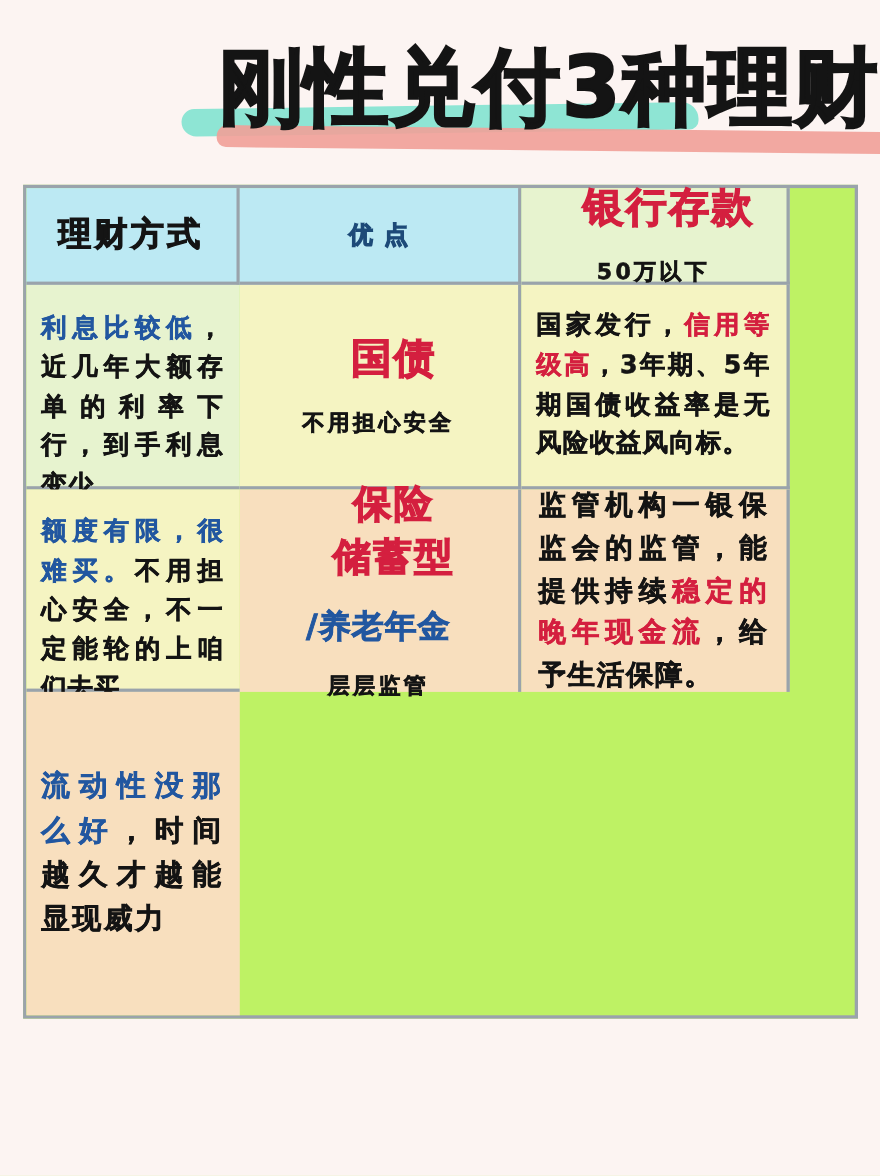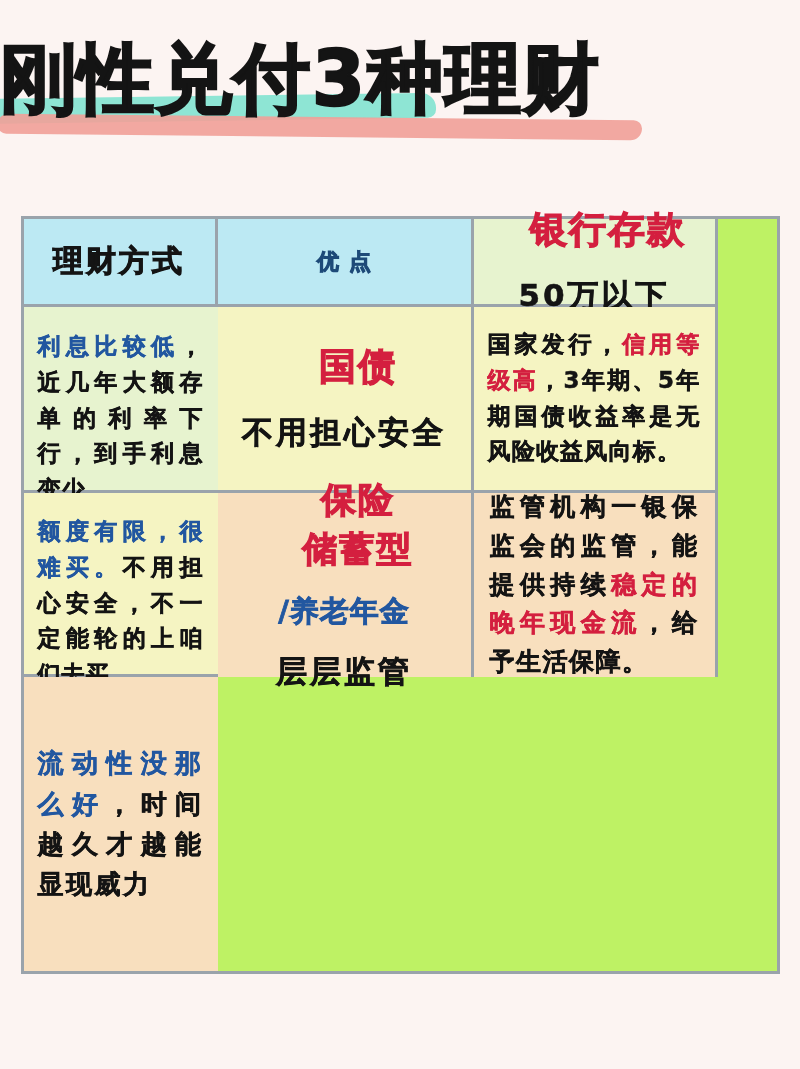--- a/index.html
+++ b/index.html
@@ -7,21 +7,21 @@
   body {
     height: 1069px;
     background: #fcf4f2;
     font-family: "DejaVu Sans", sans-serif;
     overflow: hidden;
     color: #1a1a1a;
   }
   .page { position: relative; width: 800px; height: 1069px; }
 
   
-  .title-wrap { text-align: left; padding-top: 30px; height: 216px; }
+  .title-wrap { text-align: right; padding-top: 30px; height: 168px; }
   .title {
     position: relative;
     display: inline-block;
     font-size: 76px;
     font-weight: bold;
     letter-spacing: 2px;
     color: #141414;
     -webkit-text-stroke: 2.5px #141414;
     line-height: 1.3;
   }
@@ -65,21 +65,21 @@
   .head { display: flex; align-items: center; justify-content: center; font-weight: bold; }
   .head-black { font-size: 30px; letter-spacing: 3px; color: #141414; -webkit-text-stroke: 1px #141414; }
   .head-navy  { font-size: 22px; letter-spacing: 10px; padding-left: 10px; color: #1d4a78; -webkit-text-stroke: 1px #1d4a78; }
 
   
   .method { display: flex; flex-direction: column; align-items: center; justify-content: center; text-align: center; }
   .ml { font-weight: bold; line-height: 1.15; }
   .ml.red  { font-size: 37px; color: #d41f3f; letter-spacing: 2px; margin-left: 28px; -webkit-text-stroke: 1.2px #d41f3f; }
   .r3 .ml.red { font-size: 35px; text-align: center; }
   .ml.blue { font-size: 29px; color: #2257a0; letter-spacing: 1px; -webkit-text-stroke: 0.8px #2257a0; }
-  .ml.sub  { font-size: 31px; color: #141414; letter-spacing: 3px; -webkit-text-stroke: 0.6px #141414; }
+  .ml.sub  { font-size: 20px; color: #141414; letter-spacing: 3px; -webkit-text-stroke: 0.6px #141414; }
   .ml + .ml { margin-top: 8px; }
   .ml.sub { margin-top: 26px; }
   .ml.red + .ml.blue { margin-top: 26px; }
   .ml.blue + .ml.blue { margin-top: 4px; }
 
   
   .txt {
     display: flex; align-items: center;
     padding: 14px;
     font-weight: bold;

